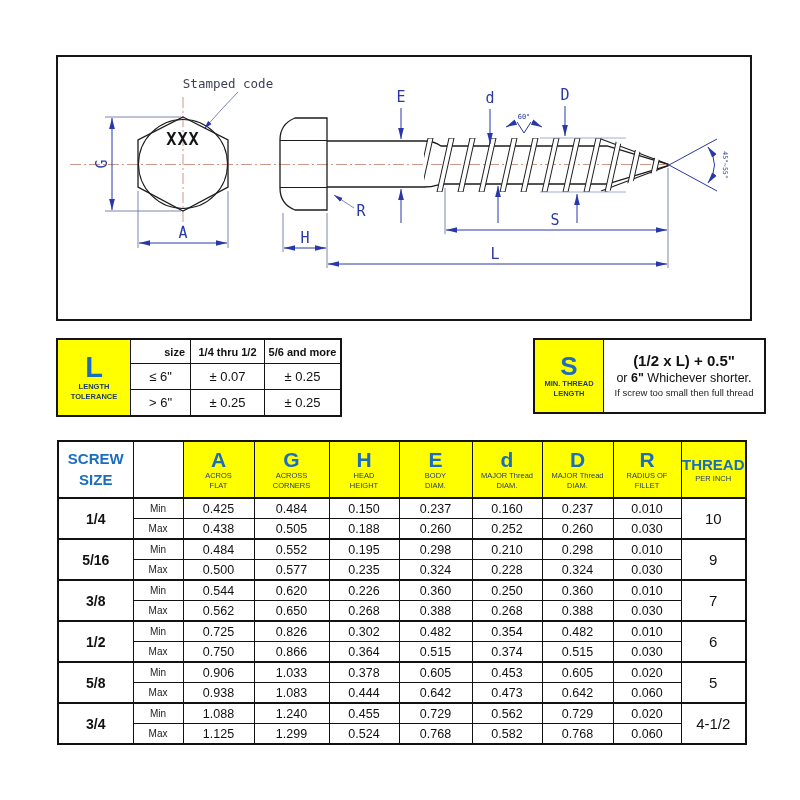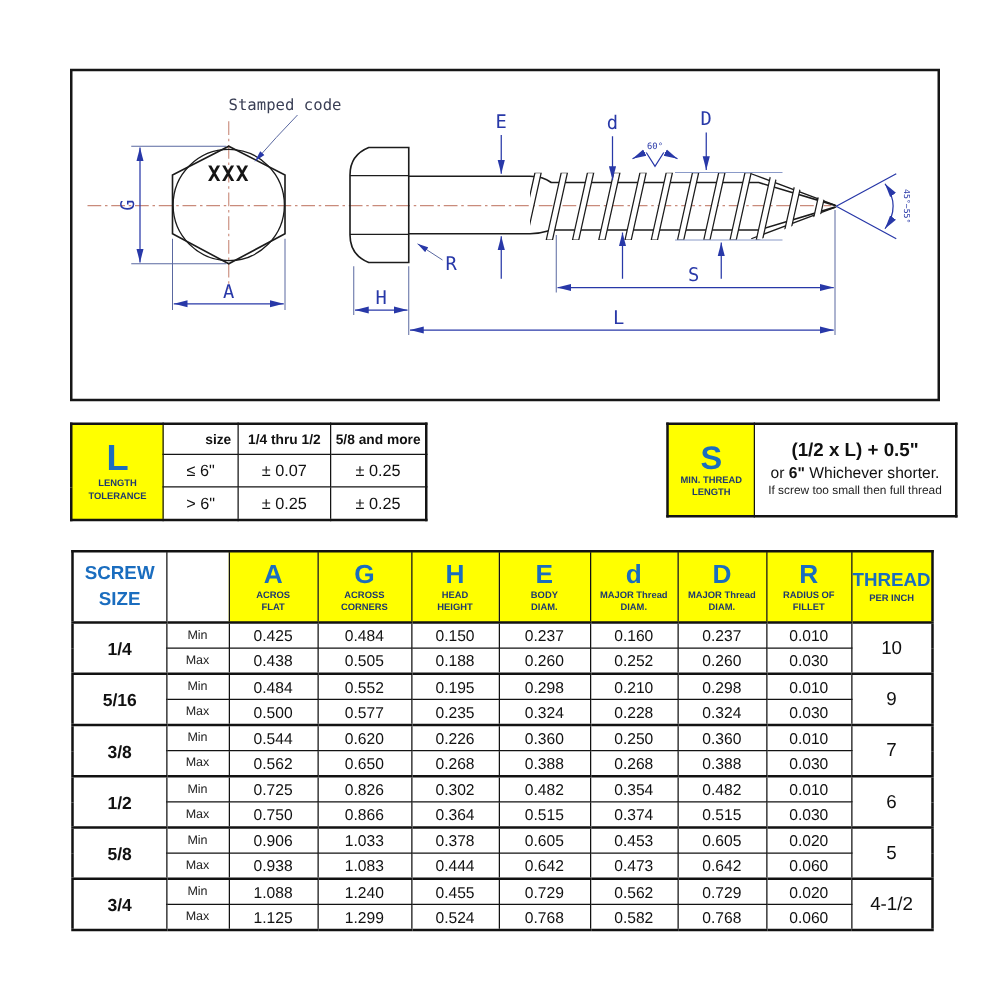--- a/index.html
+++ b/index.html
@@ -41,21 +41,21 @@
         border:2.5px solid #121212;}
   .main td{border:1.5px solid #121212;text-align:center;vertical-align:middle;padding:0;background:#fff;}
   .main tr.hd{height:57px;}
   .main tr.dr{height:20.5px;}
   .main td.hd-b{border-bottom-width:2.5px;}
   .main td.thin{border-bottom-width:1px;}
   .main td.group{border-bottom-width:2.5px;}
   .ycell{background:#ffff00 !important;}
   .screw-cell{color:#1a6dbf;font-size:15px;font-weight:bold;line-height:1.35;}
   .letter{font-size:21px;font-weight:bold;color:#1a6dbf;line-height:1.1;}
-  .cap{font-size:7.5px;font-weight:bold;color:#1f3a6e;line-height:1.3;}
+  .cap{font-size:7.5px;font-weight:normal;color:#1f3a6e;line-height:1.3;}
   .thread-t{font-size:15px;font-weight:bold;color:#1a6dbf;line-height:1.2;}
   .size-cell{font-size:14px;font-weight:bold;}
   .mm-cell{font-size:10px;color:#222;}
   .v-cell{font-size:12.5px;}
   .tpi-cell{font-size:15px;}
 
   
   .oln{stroke:#1c1c1c;stroke-width:1.3;fill:none;}
   .oln2{stroke:#1c1c1c;stroke-width:1.05;fill:none;}
   .cline{stroke:#c98b7b;stroke-width:0.9;fill:none;stroke-dasharray:11 3 2 3;}
@@ -204,21 +204,21 @@
   <table class="tol">
     <tbody>
         <tr>
       <td class="sym" rowspan="3">
         <div class="sym-letter">L</div>
         <div class="sym-cap">LENGTH</div>
         <div class="sym-cap">TOLERANCE</div>
       </td>
       <td class="th size-h">size</td>
       <td class="th c1">1/4 thru 1/2</td>
-      <td class="th c2">5/8 and more</td>
+      <td class="th c2">5/6 and more</td>
     </tr>
     <tr>
       <td class="lab">≤ 6"</td>
       <td class="val">± 0.07</td>
       <td class="val">± 0.25</td>
     </tr>
     <tr>
       <td class="lab">&gt; 6"</td>
       <td class="val">± 0.25</td>
       <td class="val">± 0.25</td>

